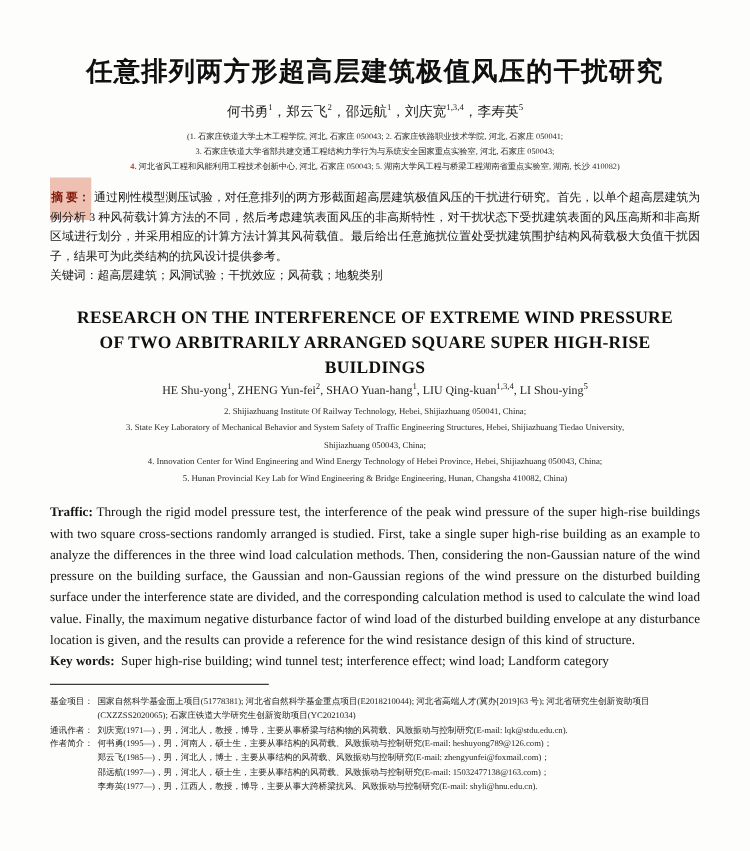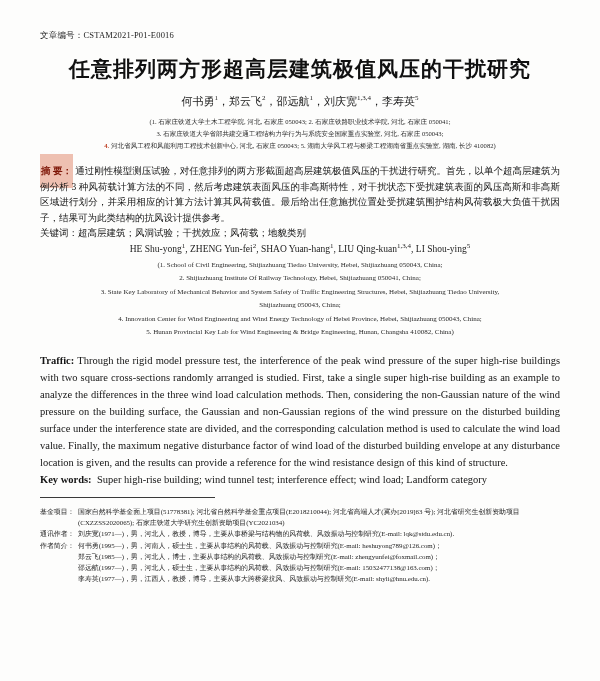--- a/index.html
+++ b/index.html
@@ -57,23 +57,20 @@
   .footnotes{margin-top:3px;font-size:6.9px;line-height:11.3px;color:#242424;}
   .fn{position:relative;padding-left:38px;}
   .fn-label{position:absolute;left:0;top:0;font-weight:normal;}
   .fn-bios div{white-space:nowrap;overflow:hidden;}
 </style>
 </head>
 <body>
 
 <div class="sheet">
 
-  <div class="article-no">
-    <span>文章编号：</span><span>CSTAM2021-P01-E0016</span>
-  </div>
 
   <h1 class="cn-title">任意排列两方形超高层建筑极值风压的干扰研究</h1>
 
   <div class="authors-cn">
     <span><span>何书勇</span><sup>1</sup><span>，</span></span><span><span>郑云飞</span><sup>2</sup><span>，</span></span><span><span>邵远航</span><sup>1</sup><span>，</span></span><span><span>刘庆宽</span><sup>1,3,4</sup><span>，</span></span><span><span>李寿英</span><sup>5</sup></span>
   </div>
 
   <div class="affil-cn">
     <div>(1. 石家庄铁道大学土木工程学院, 河北, 石家庄 050043; 2. 石家庄铁路职业技术学院, 河北, 石家庄 050041;</div>
     <div>3. 石家庄铁道大学省部共建交通工程结构力学行为与系统安全国家重点实验室, 河北, 石家庄 050043;</div>
@@ -82,27 +79,31 @@
 
   <div class="abs-cn">
     <span class="abs-cn-label">摘  要：</span>
     <span>通过刚性模型测压试验，对任意排列的两方形截面超高层建筑极值风压的干扰进行研究。首先，以单个超高层建筑为例分析 3 种风荷载计算方法的不同，然后考虑建筑表面风压的非高斯特性，对干扰状态下受扰建筑表面的风压高斯和非高斯区域进行划分，并采用相应的计算方法计算其风荷载值。最后给出任意施扰位置处受扰建筑围护结构风荷载极大负值干扰因子，结果可为此类结构的抗风设计提供参考。</span>
   </div>
 
   <div class="kw-cn">
     <span class="kw-cn-label">关键词：</span><span>超高层建筑；风洞试验；干扰效应；风荷载；地貌类别</span>
   </div>
 
+  <h2 class="en-title">
+    <div>RESEARCH ON THE INTERFERENCE OF EXTREME WIND PRESSURE</div>
+    <div>OF TWO ARBITRARILY ARRANGED SQUARE SUPER HIGH-RISE</div>
+    <div>BUILDINGS</div>
+  </h2>
 
   <div class="authors-en">
     <span><span>HE Shu-yong</span><sup>1</sup><span>, </span></span><span><span>ZHENG Yun-fei</span><sup>2</sup><span>, </span></span><span><span>SHAO Yuan-hang</span><sup>1</sup><span>, </span></span><span><span>LIU Qing-kuan</span><sup>1,3,4</sup><span>, </span></span><span><span>LI Shou-ying</span><sup>5</sup></span>
   </div>
 
   <div class="affil-en">
-    <div>(1. School of Civil Engineering, Shijiazhuang Tiedao University, Hebei, Shijiazhuang 050043, China;</div>
     <div>2. Shijiazhuang Institute Of Railway Technology, Hebei, Shijiazhuang 050041, China;</div>
     <div>3. State Key Laboratory of Mechanical Behavior and System Safety of Traffic Engineering Structures, Hebei, Shijiazhuang Tiedao University,</div>
     <div>Shijiazhuang 050043, China;</div>
     <div>4. Innovation Center for Wind Engineering and Wind Energy Technology of Hebei Province, Hebei, Shijiazhuang 050043, China;</div>
     <div>5. Hunan Provincial Key Lab for Wind Engineering &amp; Bridge Engineering, Hunan, Changsha 410082, China)</div>
   </div>
 
   <div class="abs-en">
     <span class="abs-en-label">Traffic:</span>
     <span>Through the rigid model pressure test, the interference of the peak wind pressure of the super high-rise buildings with two square cross-sections randomly arranged is studied. First, take a single super high-rise building as an example to analyze the differences in the three wind load calculation methods. Then, considering the non-Gaussian nature of the wind pressure on the building surface, the Gaussian and non-Gaussian regions of the wind pressure on the disturbed building surface under the interference state are divided, and the corresponding calculation method is used to calculate the wind load value. Finally, the maximum negative disturbance factor of wind load of the disturbed building envelope at any disturbance location is given, and the results can provide a reference for the wind resistance design of this kind of structure.</span>

